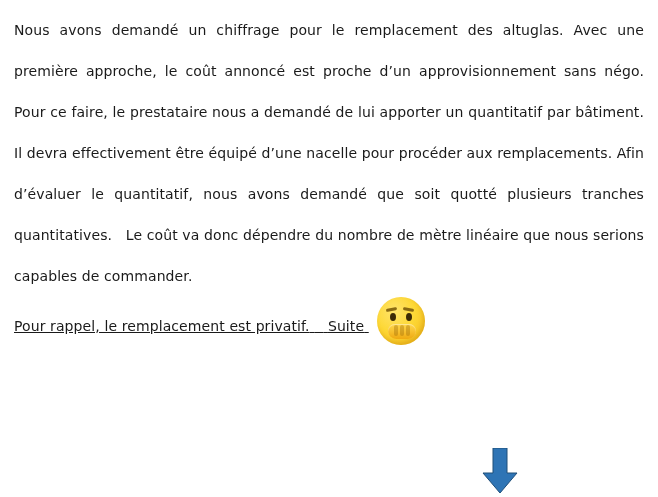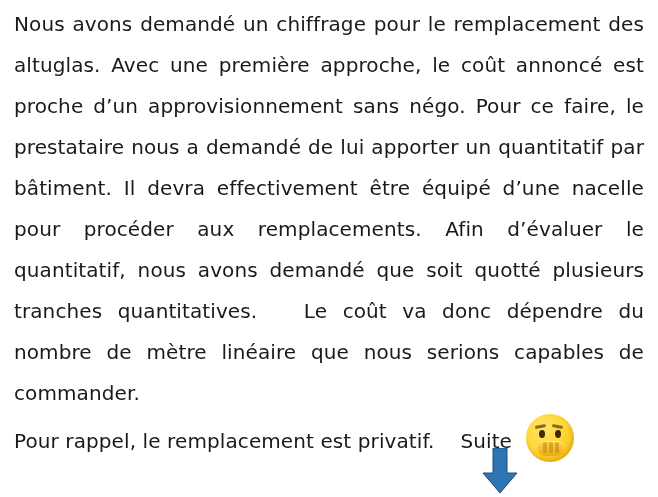--- a/index.html
+++ b/index.html
@@ -18,36 +18,37 @@
     position: relative;
     width: 658px;
     height: 497px;
     background: #ffffff;
     box-sizing: border-box;
   }
 
   #paragraph {
     position: absolute;
     left: 14px;
-    top: 4px;
+    top: 10px;
     width: 630px;
     font-family: "DejaVu Sans", sans-serif;
-    font-size: 20px;
+    font-size: 14px;
     line-height: 41px;
     color: #1a1a1a;
     text-align: justify;
     text-justify: inter-word;
     letter-spacing: 0.1px;
   }
 
   
   #paragraph .last-line {
     display: block;
     text-align: left;
     white-space: nowrap;
+    text-decoration: underline;
   }
 
   .emoji-wrap {
     display: inline-block;
     position: relative;
     width: 52px;
     height: 48px;
     vertical-align: -14px;
     margin-left: 8px;
   }

